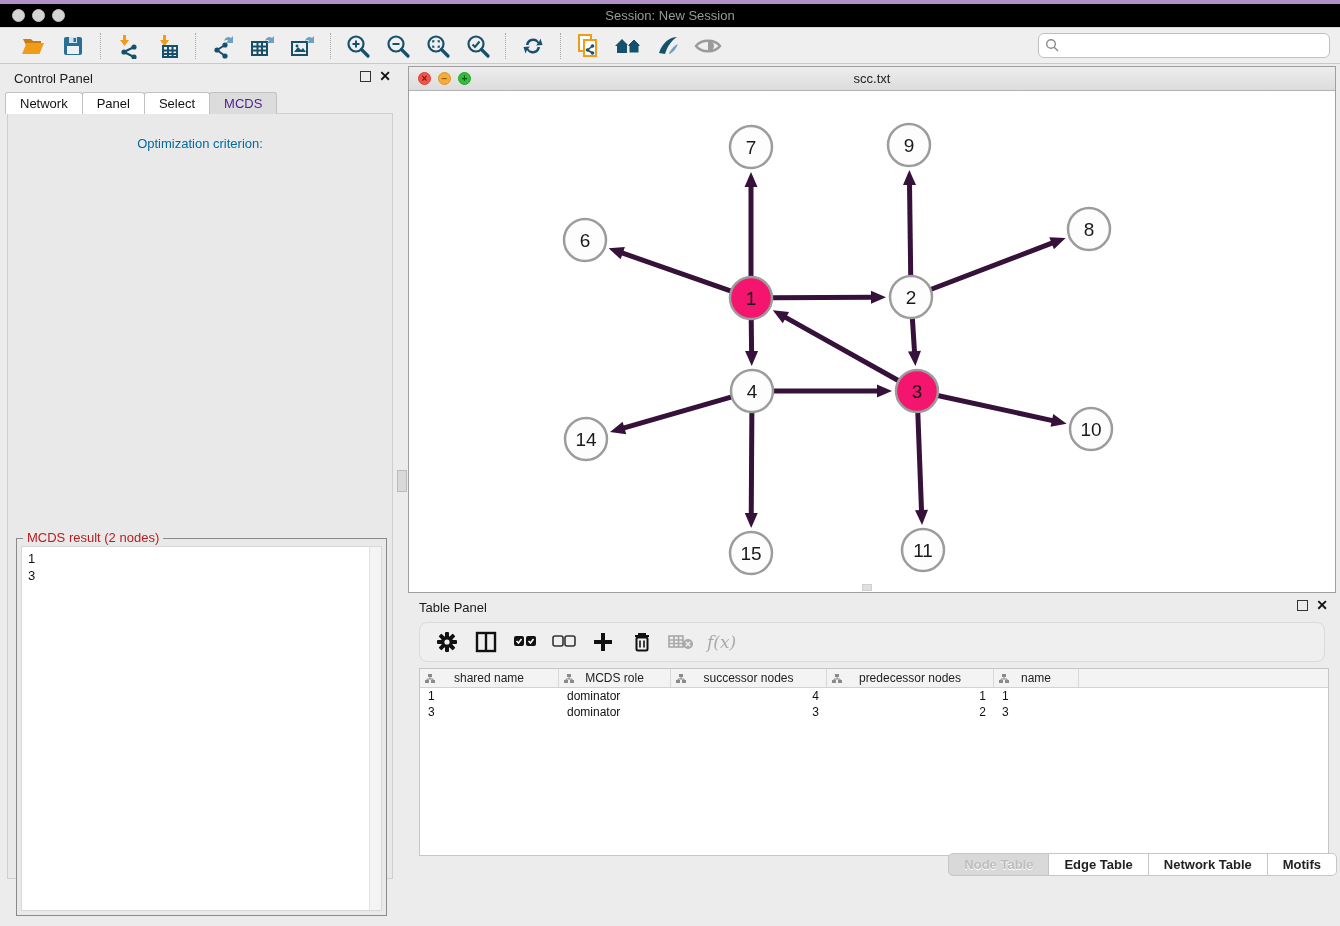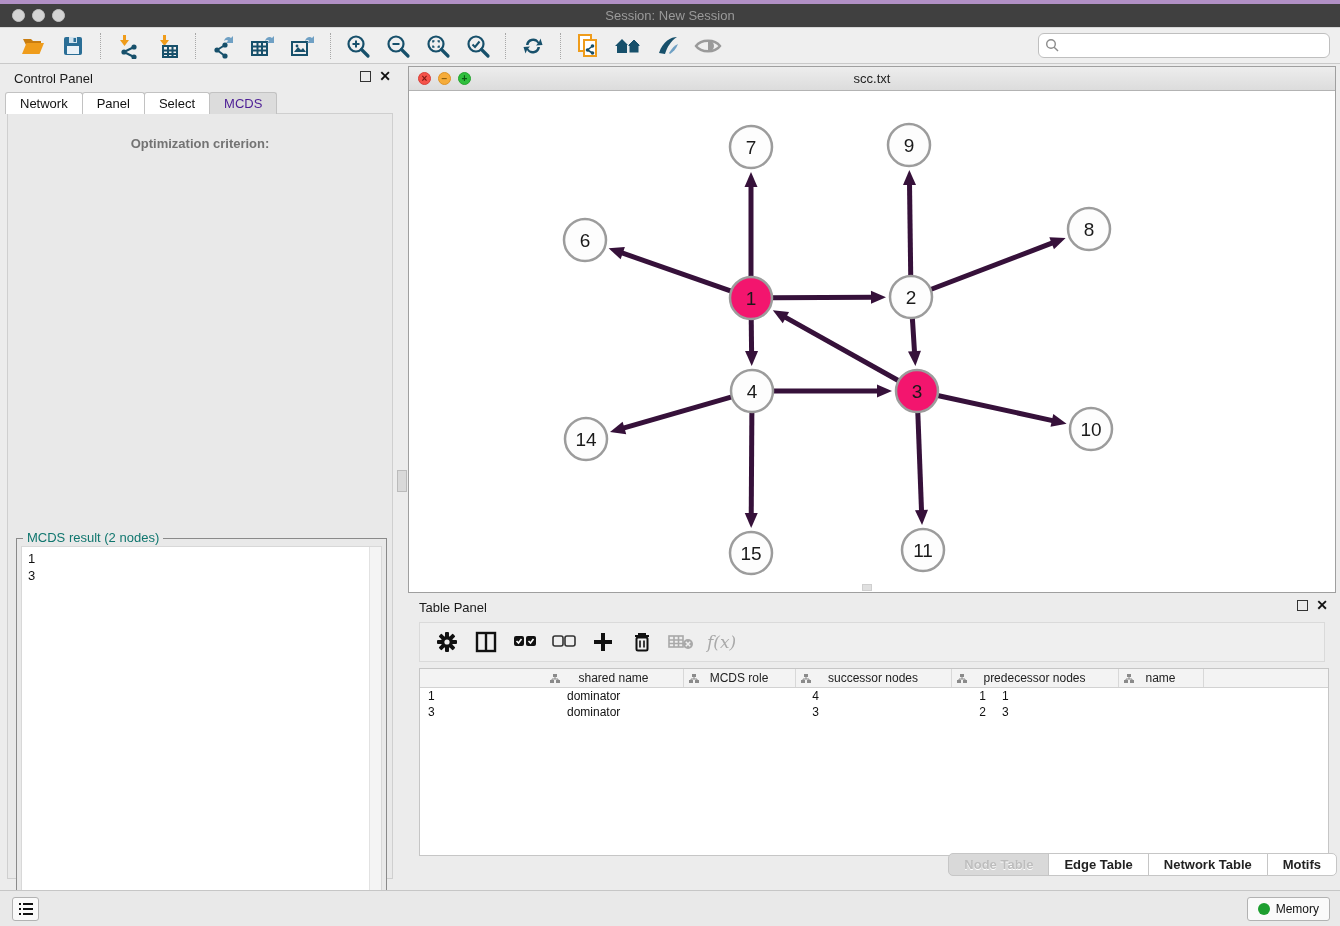--- a/index.html
+++ b/index.html
@@ -1,19 +1,19 @@
 <!DOCTYPE html>
 <html><head>
 <meta charset="utf-8">
 <style>
   * { margin:0; padding:0; box-sizing:border-box; }
   html,body { width:1340px; height:926px; font-family:"Liberation Sans", sans-serif; background:#ececec; overflow:hidden; }
   .app { position:relative; width:1340px; height:926px; background:#ececec; }
   .accent-strip { position:absolute; left:0; top:0; width:1340px; height:4px; background:#b190c5; }
-  .titlebar { position:absolute; left:0; top:4px; width:1340px; height:24px; background:#404040; border-bottom:1px solid #d6d6d6; }
+  .titlebar { position:absolute; left:0; top:4px; width:1340px; height:24px; background:#000000; border-bottom:1px solid #d6d6d6; }
   .traffic { position:absolute; top:5px; width:13px; height:13px; border-radius:50%; background:#d4d4d4; border:1px solid #c3c3c3; }
   .t1{left:12px}.t2{left:32px}.t3{left:52px}
   .win-title { position:absolute; top:4px; width:100%; text-align:center; font-size:13px; color:#9a9a9a; }
 
   
   .toolbar { position:absolute; left:0; top:28px; width:1340px; height:36px; background:#efefef; border-bottom:1px solid #c9c9c9; display:flex; align-items:center; padding-left:8px; }
   .tb-group { display:flex; align-items:center; gap:6px; padding:0 8px; }
   .tb-sep { width:1px; height:26px; border-left:1px dotted #a8a8a8; margin:0 2px; }
   .tb-icon { width:34px; height:30px; display:flex; align-items:center; justify-content:center; border-radius:4px; cursor:default; }
   .search-wrap { position:absolute; right:10px; top:5px; }
@@ -24,30 +24,30 @@
   .control-panel { position:absolute; left:5px; top:66px; width:390px; height:820px; }
   .cp-header { position:relative; height:26px; }
   .cp-title { position:absolute; left:9px; top:5px; font-size:13px; color:#1a1a1a; }
   .panel-btns { position:absolute; right:4px; top:5px; display:flex; gap:8px; align-items:center; }
   .float-box { width:11px; height:11px; border:1.5px solid #333; display:inline-block; }
   .close-x { font-size:14px; font-weight:bold; color:#111; line-height:11px; }
   .cp-tabs { position:absolute; left:0; top:26px; width:100%; display:flex; justify-content:flex-start; z-index:3; }
   .tab-btn { height:22px; padding:0 14px; font-size:13px; background:#fff; border:1px solid #c2c2c2; border-bottom:none; display:flex; align-items:center; color:#111; border-radius:3px 3px 0 0; margin-right:-1px; }
   .tab-btn.selected { background:#dcdcdc; color:#4c1d95; }
   .cp-body { position:absolute; left:2px; top:47px; width:386px; height:766px; background:#e9e9e9; border:1px solid #cfcfcf; }
-  .opt-label { margin-top:22px; text-align:center; font-size:13px; color:#737373;font-weight:bold; }
+  .opt-label { margin-top:22px; text-align:center; font-size:13px; color:#0369a1; }
   .opt-select { position:relative; margin:10px auto 0; width:308px; height:23px; background:#fff; border:1px solid #b4b4b4; border-radius:4px; font-size:13px; color:#111; display:flex; align-items:center; padding-left:9px; }
   .stepper { position:absolute; right:6px; top:4px; display:flex; flex-direction:column; gap:2px; }
   .stepper i { width:0; height:0; border-left:4px solid transparent; border-right:4px solid transparent; }
   .step-up { border-bottom:5px solid #555; }
   .step-dn { border-top:5px solid #555; }
   .cp-buttons { margin-top:11px; display:flex; justify-content:center; gap:14px; }
   .push-btn { height:22px; padding:0 16px; background:#fff; border:1px solid #b4b4b4; border-radius:4px; font-size:13px; color:#111; display:flex; align-items:center; }
   .result-box { position:absolute; left:8px; top:424px; width:371px; height:378px; border:1px solid #8a8a8a; background:#e9e9e9; }
-  .result-legend { position:absolute; left:6px; top:-9px; background:#e9e9e9; padding:0 4px; font-size:13px; color:#0f766e; }
+  .result-legend { position:absolute; left:6px; top:-9px; background:#e9e9e9; padding:0 4px; font-size:13px; color:#b91c1c; }
   .result-area { position:absolute; left:4px; top:7px; right:4px; bottom:4px; background:#fff; border:1px solid #d8d8d8; }
   .result-text { padding:3px 6px; font-size:13px; color:#111; line-height:17px; white-space:pre; }
   .result-scroll { position:absolute; right:0; top:0; width:12px; height:100%; background:#f4f4f4; border-left:1px solid #e2e2e2; }
 
   .v-divider { position:absolute; left:400px; top:66px; width:6px; height:820px; }
   .v-grab { position:absolute; left:-3px; top:404px; width:10px; height:22px; background:#d9d9d9; border:1px solid #bbb; }
 
   
   .net-window { position:absolute; left:408px; top:66px; width:928px; height:527px; border:1px solid #9f9f9f; background:#fff; }
   .net-titlebar { position:relative; height:24px; background:linear-gradient(#ededed,#dcdcdc); border-bottom:1px solid #b3b3b3; }
@@ -55,25 +55,25 @@
   .tl { position:absolute; top:5px; width:13px; height:13px; border-radius:50%; display:flex; align-items:center; justify-content:center; font-size:10px; font-weight:bold; line-height:1; }
   .tl-red { left:9px; background:#f55249; border:1px solid #d83f38; color:#7d1713; }
   .tl-yellow { left:29px; background:#f6ac3a; border:1px solid #dd9327; color:#8a5d0d; }
   .tl-green { left:49px; background:#2fbf3d; border:1px solid #25a32f; color:#0c5a14; }
   .net-canvas { position:relative; width:926px; height:501px; background:#fff; }
   .net-hscroll { position:absolute; left:453px; bottom:1px; width:10px; height:7px; background:#e0e0e0; border:1px solid #cfcfcf; }
 
   
   .table-panel { position:absolute; left:408px; top:595px; width:928px; height:293px; }
   .tp-title { position:absolute; left:11px; top:5px; font-size:13px; color:#1a1a1a; }
-  .tp-toolbar { position:absolute; left:11px; top:27px; width:906px; height:40px; background:#efefef; border:1px solid #dadada; border-radius:0; display:flex; align-items:center; gap:13px; padding-left:14px; }
+  .tp-toolbar { position:absolute; left:11px; top:27px; width:906px; height:40px; background:#efefef; border:1px solid #dadada; border-radius:8px; display:flex; align-items:center; gap:13px; padding-left:14px; }
   .tp-ico { width:26px; height:26px; display:flex; align-items:center; justify-content:center; }
   .fx-label { font-family:"DejaVu Serif", serif; font-style:italic; font-size:17px; color:#a9a9a9; }
   .grid-table { position:absolute; left:11px; top:73px; width:910px; height:188px; background:#fff; border:1px solid #c6c6c6; }
-  .g-header { display:flex; height:19px; background:#f3f3f3; border-bottom:1px solid #d2d2d2;justify-content:center; }
+  .g-header { display:flex; height:19px; background:#f3f3f3; border-bottom:1px solid #d2d2d2; }
   .g-hcell { position:relative; border-right:1px solid #d8d8d8; display:flex; align-items:center; justify-content:center; font-size:12px; color:#222; }
   .g-hicon { position:absolute; left:5px; top:4px; }
   .g-row { display:flex; height:16px; font-size:12px; color:#111; }
   .g-cell { padding:0 8px; display:flex; align-items:center; overflow:hidden; }
   .al-r { justify-content:flex-end; }
   .tp-tabs { position:absolute; left:0; bottom:12px; width:100%; display:flex; justify-content:flex-end;margin-top:16px; }
   .tp-tab { height:23px; padding:0 15px; background:#fff; border:1px solid #c6c6c6; margin-right:-1px; font-size:13px; font-weight:bold; color:#222; display:flex; align-items:center; }
   .tp-tab:first-child { border-radius:5px 0 0 5px; }
   .tp-tab:last-child { border-radius:0 5px 5px 0; }
   .tp-tab.selected { background:#d9d9d9; color:#bdbdbd; text-shadow:0 1px 0 #fff; }
@@ -480,32 +480,14 @@
         </div>
     </div>
     <div class="tp-tabs" id="tp-tabs">
         <span class="tp-tab selected">Node Table</span>
         <span class="tp-tab">Edge Table</span>
         <span class="tp-tab">Network Table</span>
         <span class="tp-tab">Motifs</span>
       </div>
   </div>
 
-  <div class="statusbar">
-    <span class="sb-left-btn">
-      <svg width="16" height="14" viewBox="0 0 16 14">
-          <g fill="#111">
-            <rect x="1" y="1" width="2" height="2"></rect>
-            <rect x="5" y="1" width="10" height="2"></rect>
-            <rect x="1" y="6" width="2" height="2"></rect>
-            <rect x="5" y="6" width="10" height="2"></rect>
-            <rect x="1" y="11" width="2" height="2"></rect>
-            <rect x="5" y="11" width="10" height="2"></rect>
-          </g>
-        </svg>
-    </span>
-    <span class="memory-btn">
-      <span class="mem-dot"></span>
-      <span>Memory</span>
-    </span>
-  </div>
 
 </div>
 
 </body></html>

